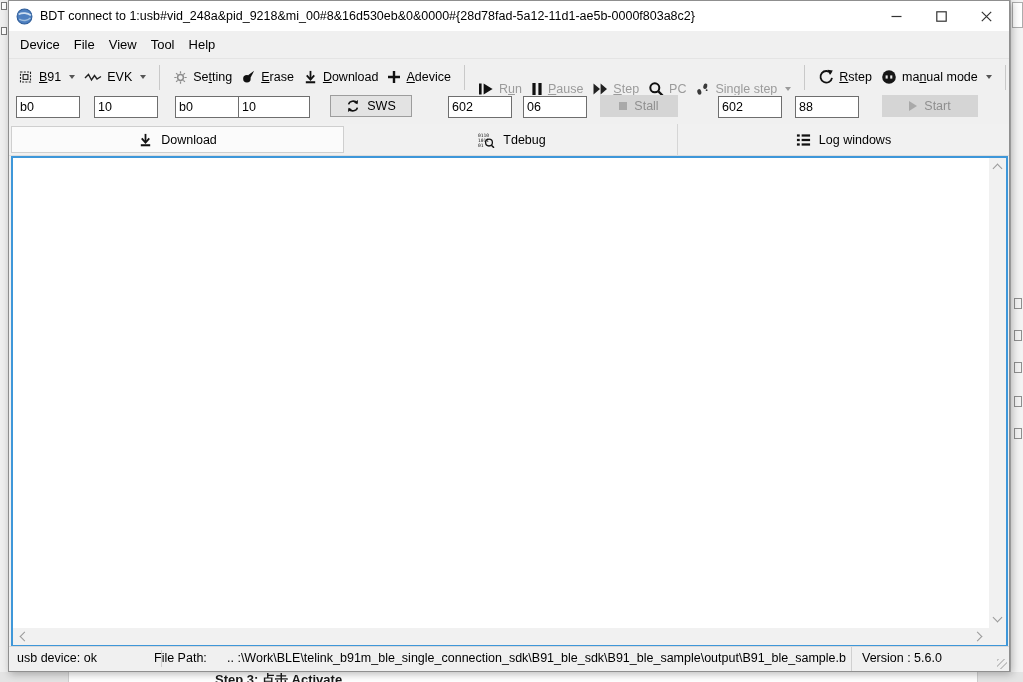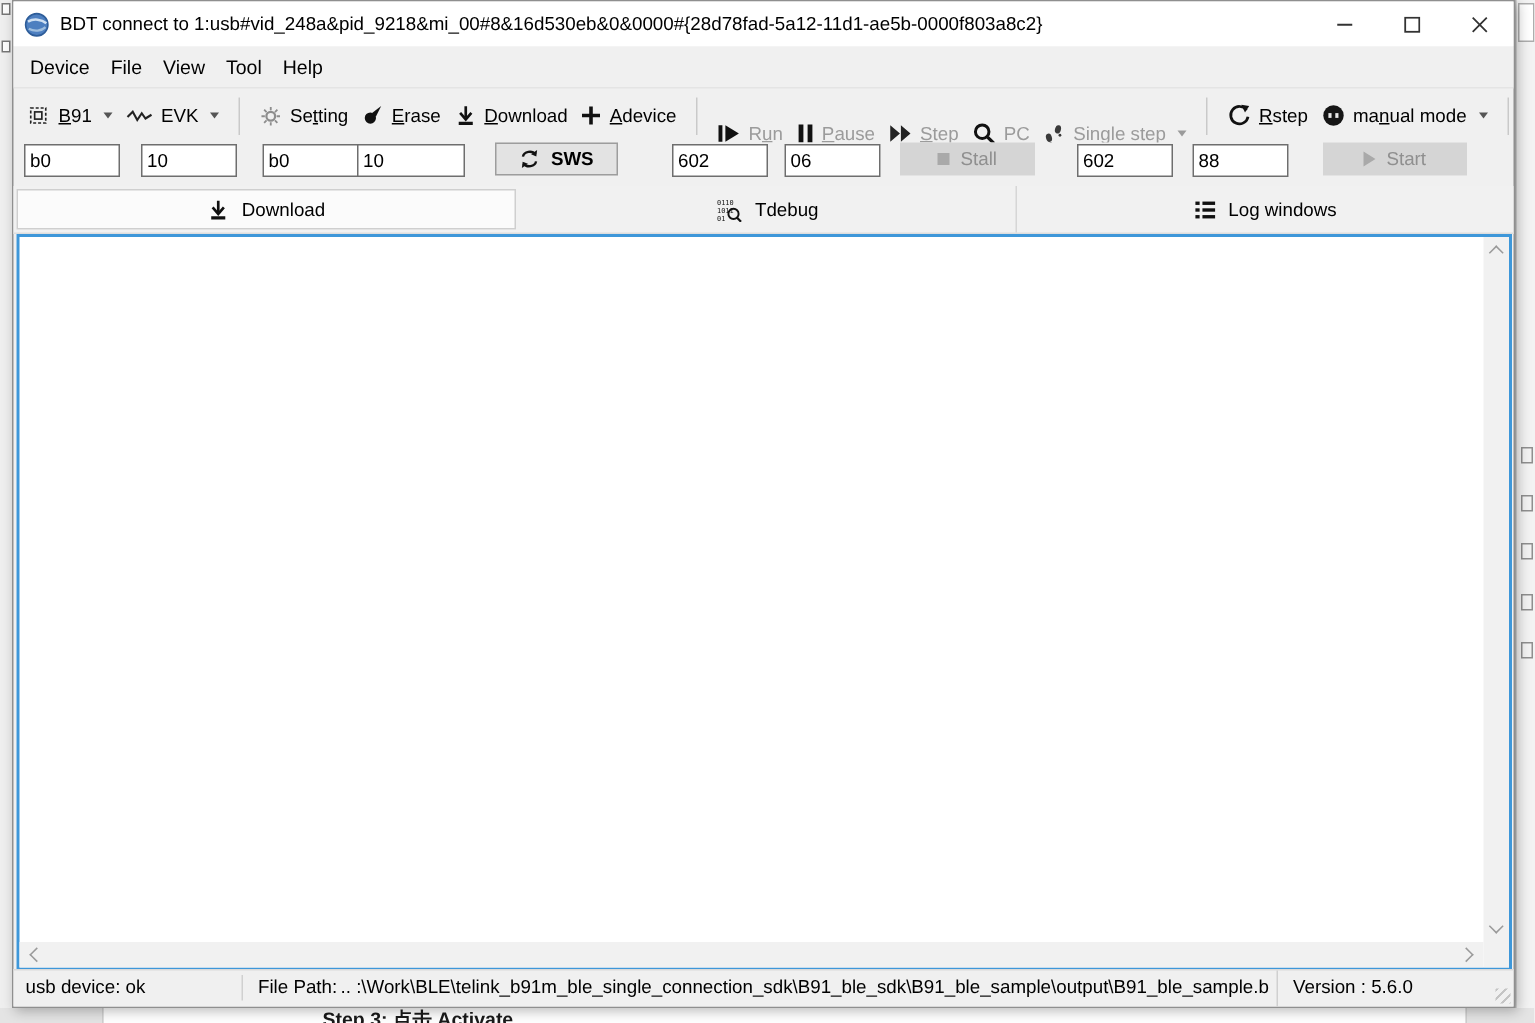--- a/index.html
+++ b/index.html
@@ -44,23 +44,23 @@
   .caret.dim{border-top-color:#9b9b9b;}
   .vsep{width:1px;height:25px;background:#c9c9c9;margin:0 4px;flex:0 0 auto;}
   .ticon{display:flex;align-items:center;justify-content:center;}
 
   
   .regrow{position:absolute;top:93px;left:0;right:0;height:30px;}
   .reg{position:absolute;top:2px;height:18px;width:56px;border:1px solid #6e6e6e;background:#fff;
     font-size:12.5px;font-family:"Liberation Sans",sans-serif;padding:1px 3px;margin:0;}
   .abtn{position:absolute;top:1px;height:22px;display:flex;align-items:center;justify-content:center;
     gap:7px;font-size:12.5px;box-sizing:border-box;}
-  .abtn.sws{left:321px;width:82px;background:#e3e3e3;border:1px solid #9d9d9d;font-weight:bold;}
+  .abtn.sws{left:321px;width:82px;background:#e3e3e3;border:1px solid #9d9d9d;font-weight:normal;}
   .abtn.dis{background:#d5d5d5;color:#8f8f8f;border:none;}
-  .abtn.stall{left:591px;width:90px;}
+  .abtn.stall{left:591px;width:78px;}
   .abtn.start{left:873px;width:96px;}
   .stall-sq{width:8px;height:8px;background:#a9a9a9;}
   .start-tri{width:0;height:0;border-top:5px solid transparent;border-bottom:5px solid transparent;border-left:8px solid #a9a9a9;}
 
   
   .tabs{position:absolute;top:123px;left:0;right:0;height:32px;background:#f1f1f1;display:flex;border-bottom:1px solid #dedede;box-sizing:border-box;}
   .tab{flex:1;display:flex;align-items:center;justify-content:center;gap:8px;font-size:12.5px;box-sizing:border-box;}
   .tab:not(.active):not(:last-child){border-right:1px solid #d6d6d6;}
   .tab.active{background:#fbfbfb;border:1px solid #cfcfcf;margin:2px;}
 
@@ -75,21 +75,21 @@
   .chev{width:6px;height:6px;border-right:1.6px solid #9a9a9a;border-bottom:1.6px solid #9a9a9a;}
   .chev.up{transform:rotate(-135deg);margin-top:2px;}
   .chev.down{transform:rotate(45deg);margin-bottom:2px;}
   .chev.left{transform:rotate(135deg);margin-left:2px;}
   .chev.right{transform:rotate(-45deg);margin-right:2px;}
 
   
   .statusbar{position:absolute;left:0;right:0;bottom:0;height:24px;background:#f0f0f0;font-size:12.5px;border-top:1px solid #dadada;}
   .sb-device{position:absolute;left:8px;top:4px;}
   .sb-sep{position:absolute;left:152px;top:3px;width:1px;height:17px;background:#d0d0d0;}
-  .sb-fplabel{position:absolute;left:163px;top:4px;}
+  .sb-fplabel{position:absolute;left:145px;top:4px;}
   .sb-path{position:absolute;left:218px;top:4px;width:620px;white-space:nowrap;overflow:hidden;}
   .sb-version{position:absolute;left:842px;top:0;right:0;bottom:0;border-left:1px solid #d0d0d0;padding:4px 0 0 10px;box-sizing:border-box;}
   .grip{position:absolute;right:2px;bottom:2px;width:10px;height:10px;
     background-image:repeating-linear-gradient(135deg,#c4c4c4 0 1.5px,transparent 1.5px 4.5px);}
 </style>
 </head>
 <body>
 
 <div class="left-sliver">
   <span class="sliver-glyph" style="top:2px"></span>

